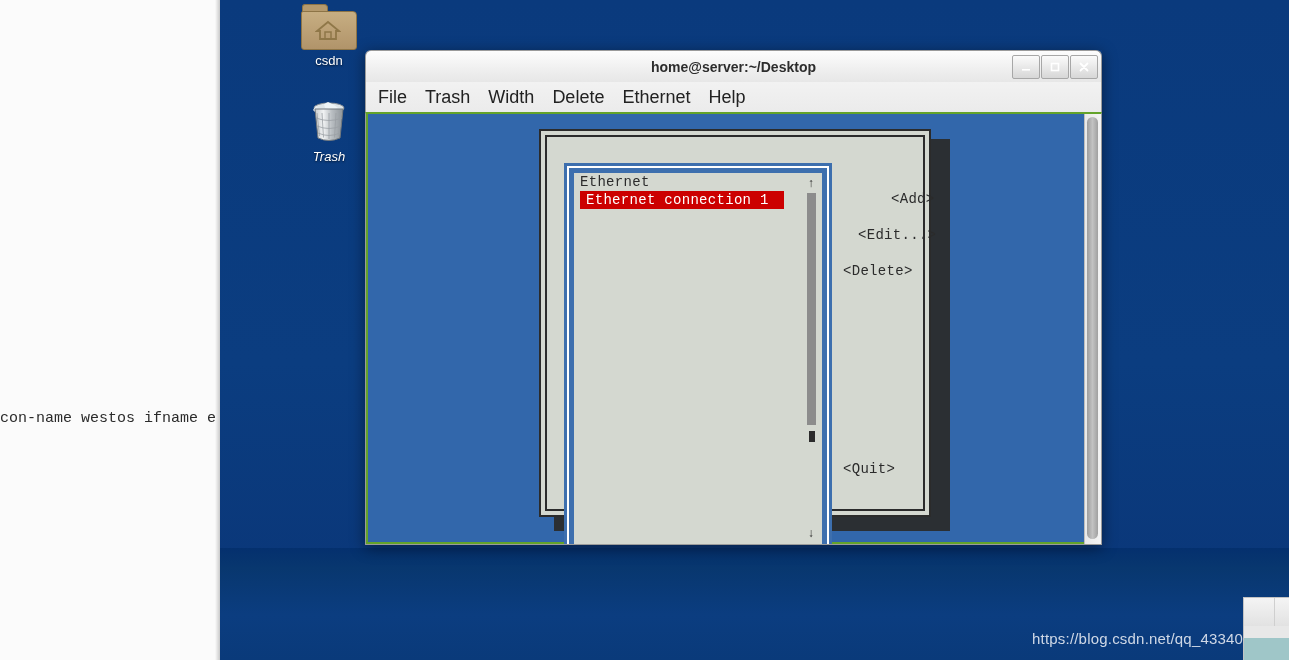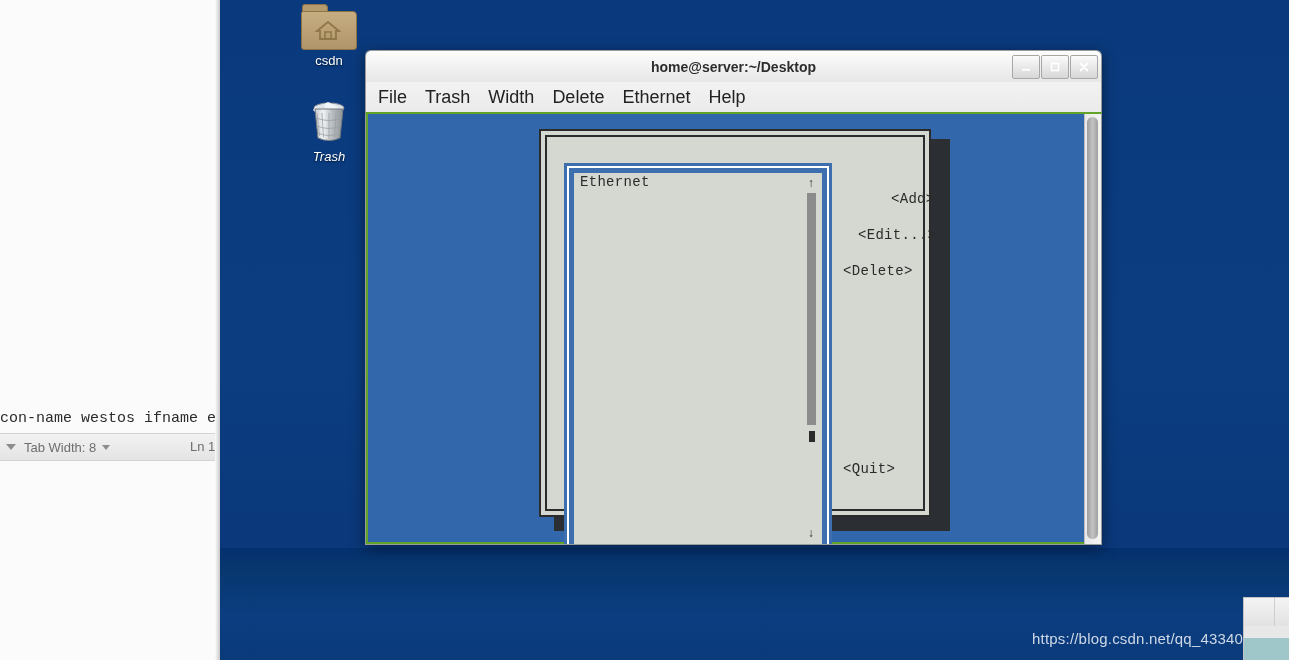--- a/index.html
+++ b/index.html
@@ -224,26 +224,20 @@
     position:absolute;left:1032px;top:630px;
     font-size:15px;color:#cfd8e6;white-space:nowrap;
     letter-spacing:.2px;
   }
 </style>
 </head>
 <body>
 
 <div id="gedit-window">
   <div id="gedit-text-line">con-name westos ifname e</div>
-  <div id="gedit-statusbar">
-    <span class="sb-caret"></span>
-    <span>Tab Width: 8</span>
-    <span class="sb-caret small"></span>
-    <span id="sb-ln">Ln 1</span>
-  </div>
 </div>
 <div id="gedit-edge"></div>
 
 <div id="desktop">
   <div id="desktop-bottom-band"></div>
 
   <div class="desk-icon" id="icon-home">
     <div class="folder-ico">
       <div class="folder-tab"></div>
       <div class="folder-body"></div>
@@ -324,20 +318,21 @@
       <div id="nmtui-dialog">
         <div id="nmtui-inner">
           <div id="nmtui-content">
 
             <div id="list-frame">
               <div id="list-frame-white">
                 <div id="list-box">
 
                   <div class="list-row group">Ethernet</div>
 
+                  <div class="list-row selected">Ethernet connection 1</div>
 
                   <div id="list-scroll-col">
                     <div id="list-arrow-up">↑</div>
                     <div id="list-scroll-track">
                       <div id="list-scroll-thumb"></div>
                       <div id="list-scroll-block"></div>
                     </div>
                     <div id="list-arrow-down">↓</div>
                   </div>
 

